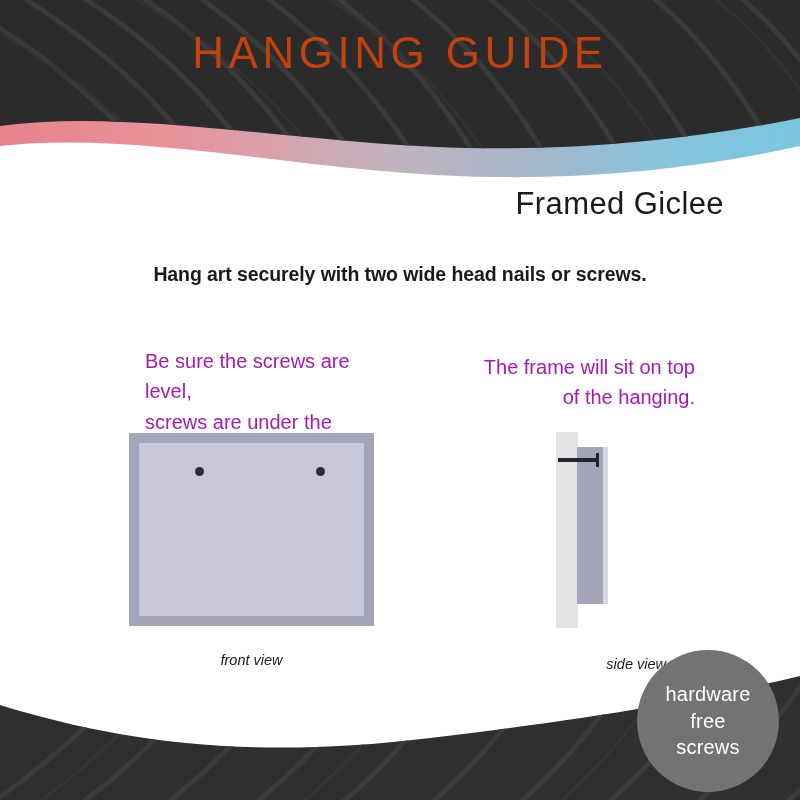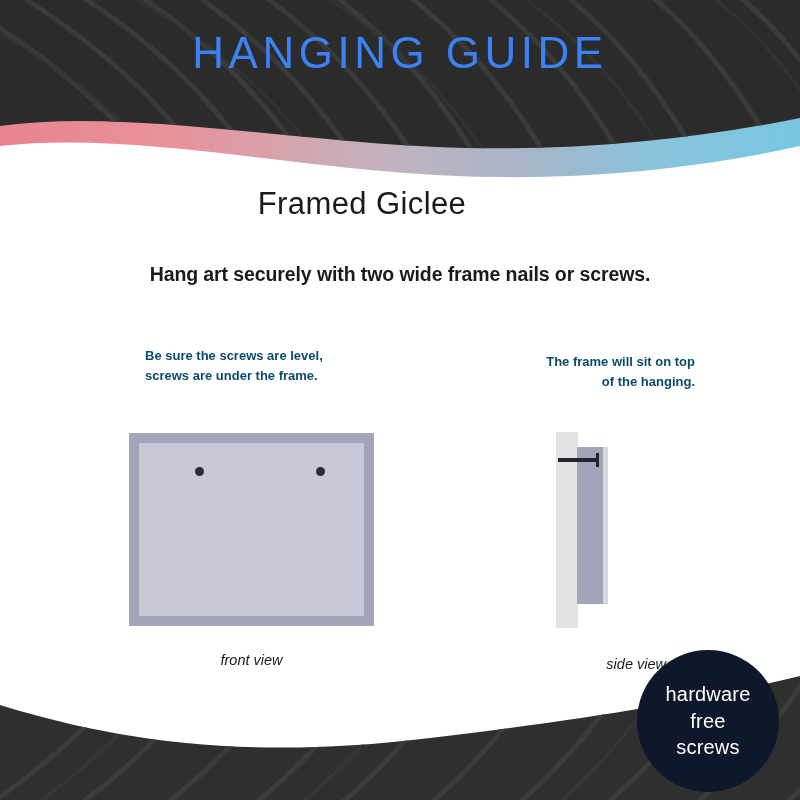--- a/index.html
+++ b/index.html
@@ -29,56 +29,56 @@
   
   .page-title {
     position: absolute;
     left: 0;
     top: 28px;
     width: 800px;
     text-align: center;
     font-size: 44px;
     font-weight: 300;
     letter-spacing: 4.5px;
-    color: #3b82f6;
+    color: #c2410c;
     z-index: 5;
     white-space: nowrap;
   }
 
   
   .product-title {
     position: absolute;
     left: 0;
     top: 186px;
     width: 724px;
-    text-align: center;
+    text-align: right;
     font-size: 31px;
     font-weight: 300;
     letter-spacing: 0.4px;
     color: #1a1a1a;
   }
   .lede {
     position: absolute;
     left: 0;
     top: 263px;
     width: 800px;
     text-align: center;
     font-size: 19.5px;
     font-weight: 700;
     letter-spacing: -0.1px;
     color: #1a1a1a;
   }
 
   
   .caption {
     position: absolute;
-    font-size: 13px;
-    font-weight: 700;
+    font-size: 20px;
+    font-weight: 400;
     line-height: 1.52;
-    color: #0c4a6e;
+    color: #a21caf;
   }
   .caption-left {
     left: 145px;
     top: 346px;
     width: 240px;
     text-align: left;
   }
   .caption-right {
     left: 455px;
     top: 352px;
@@ -170,21 +170,21 @@
   .view-label.side  { left: 506px; top: 656px; width: 160px; text-align: right; }
 
   
   .badge {
     position: absolute;
     left: 637px;
     top: 650px;
     width: 142px;
     height: 142px;
     border-radius: 50%;
-    background: #0f172a;
+    background: #737373;
     display: flex;
     flex-direction: column;
     align-items: center;
     justify-content: center;
     z-index: 6;
   }
   .badge .badge-line {
     color: #ffffff;
     font-size: 20px;
     font-weight: 400;
@@ -264,21 +264,21 @@
       <path d="M410,918 C510,842 590,794 660,686"></path>
       <path d="M680,902 C780,828 860,778 930,670"></path>
     </g>
   </g>
 </svg>
 
 <div class="page-title">HANGING GUIDE</div>
 
 <div class="product-title">Framed Giclee</div>
 
-<div class="lede">Hang art securely with two wide frame nails or screws.</div>
+<div class="lede">Hang art securely with two wide head nails or screws.</div>
 
 <div class="caption caption-left">
   <span class="line">Be sure the screws are level,</span>
   <span class="line">screws are under the frame.</span>
 </div>
 
 <div class="caption caption-right">
   <span class="line">The frame will sit on top</span>
   <span class="line">of the hanging.</span>
 </div>

